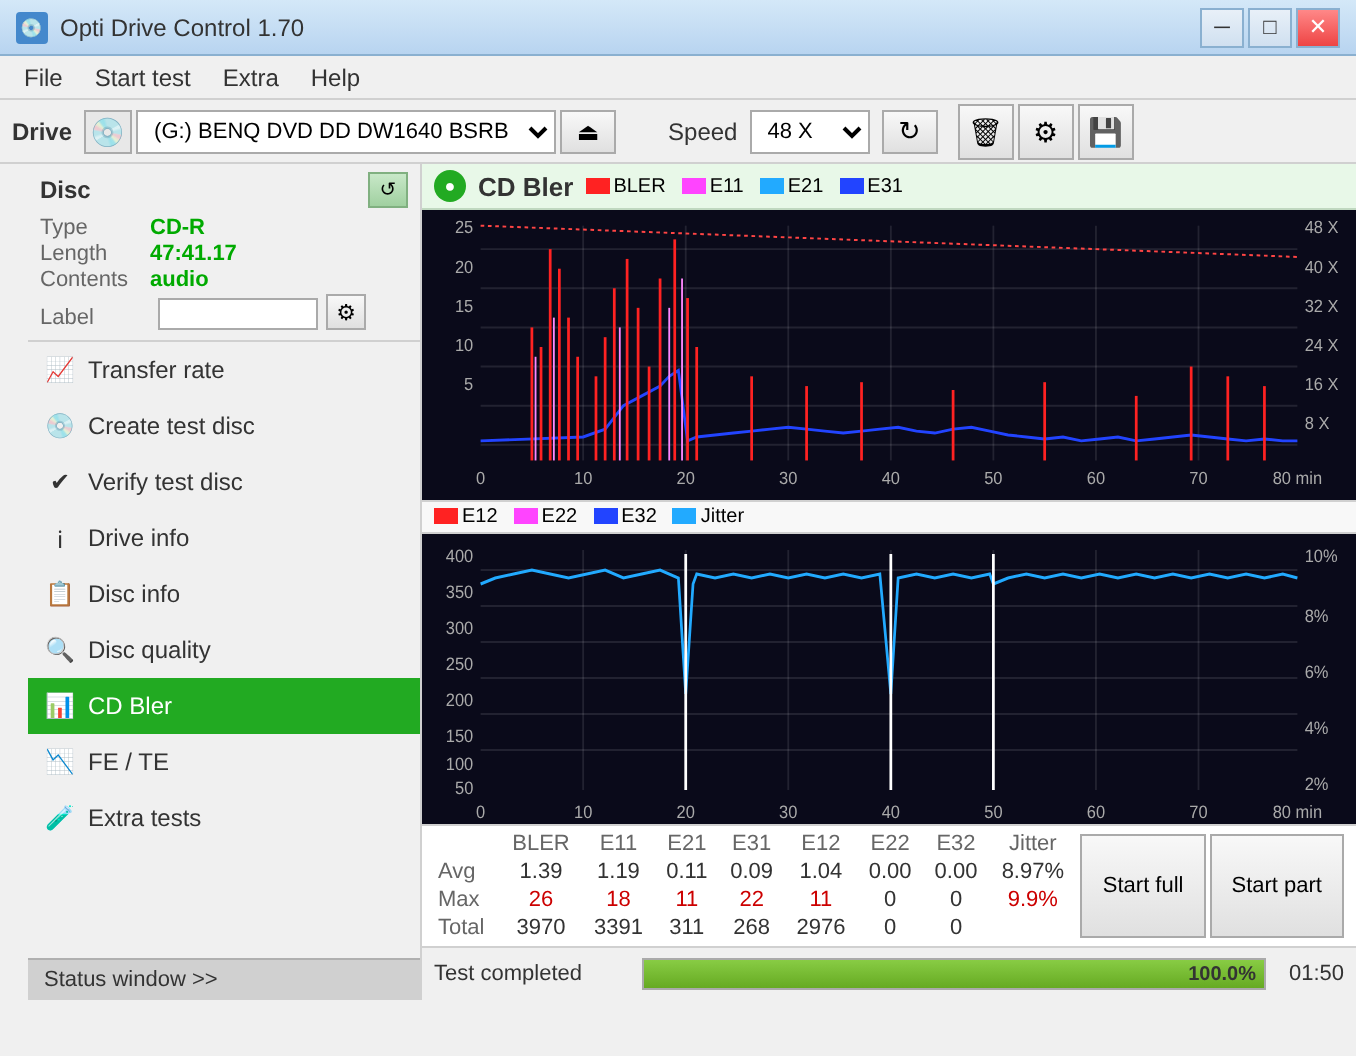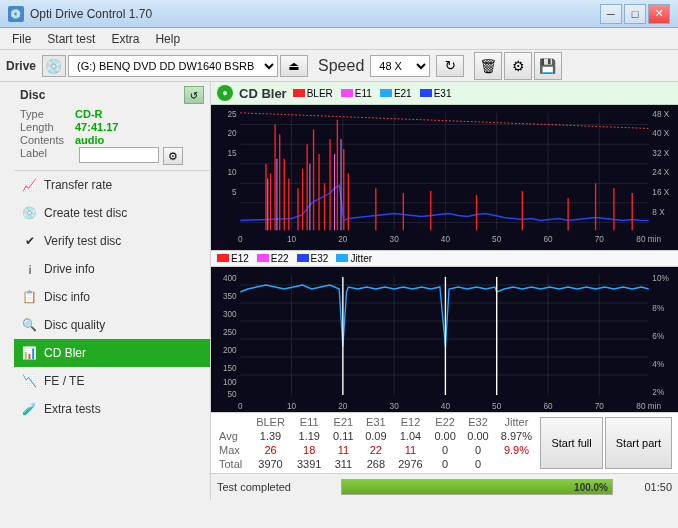--- a/index.html
+++ b/index.html
@@ -40,21 +40,21 @@
       align-items: center;
       padding: 0 6px;
       gap: 6px;
       border-bottom: 1px solid #d0d0d0;
     }
     .drive-label { font-size: 12px; font-weight: bold; color: #333; }
     .drive-select-wrap { display: flex; align-items: center; gap: 2px; }
     .drive-icon { width: 24px; height: 22px; background: #e8e8e8; border: 1px solid #aaa; display: flex; align-items: center; justify-content: center; font-size: 14px; }
     .drive-select { width: 210px; height: 22px; border: 1px solid #aaa; background: white; font-size: 11px; padding: 0 4px; }
     .eject-btn { width: 28px; height: 22px; background: linear-gradient(to bottom, #f8f8f8, #e0e0e0); border: 1px solid #aaa; cursor: pointer; display: flex; align-items: center; justify-content: center; font-size: 12px; }
-    .speed-label { font-size: 16px; color: #333; margin-left: 4px; }
+    .speed-label { font-size: 12px; color: #333; margin-left: 20px; }
     .speed-select { width: 60px; height: 22px; border: 1px solid #aaa; background: white; font-size: 11px; padding: 0 4px; }
     .refresh-btn { width: 28px; height: 22px; background: linear-gradient(to bottom, #f8f8f8, #e0e0e0); border: 1px solid #aaa; cursor: pointer; display: flex; align-items: center; justify-content: center; }
     .action-btns { display: flex; gap: 2px; margin-left: 4px; }
     .action-btn { width: 28px; height: 28px; background: linear-gradient(to bottom, #f8f8f8, #e0e0e0); border: 1px solid #aaa; cursor: pointer; display: flex; align-items: center; justify-content: center; font-size: 14px; }
     
     
     .main { display: flex; flex: 1; height: calc(528px - 82px - 28px); }
     
     
     .sidebar {
@@ -69,21 +69,21 @@
     .disc-section {
       padding: 4px 6px;
       border-bottom: 1px solid #d0d0d0;
     }
     .disc-header { display: flex; align-items: center; justify-content: space-between; margin-bottom: 4px; }
     .disc-title { font-size: 12px; font-weight: bold; color: #333; }
     .disc-refresh { width: 20px; height: 18px; background: linear-gradient(to bottom, #c8e8c8, #a0d0a0); border: 1px solid #80b080; cursor: pointer; display: flex; align-items: center; justify-content: center; font-size: 10px; }
     .disc-info-row { display: flex; align-items: center; margin: 1px 0; }
     .disc-info-label { width: 55px; color: #666; font-size: 11px; }
     .disc-info-value { color: #00aa00; font-size: 11px; font-weight: bold; }
-    .label-row { display: flex; align-items: flex-start; gap: 4px; }
+    .label-row { display: flex; align-items: flex-end; gap: 4px; }
     .label-input { width: 80px; height: 16px; border: 1px solid #aaa; background: white; font-size: 10px; }
     .label-settings { width: 20px; height: 18px; background: linear-gradient(to bottom, #f8f8f8, #e0e0e0); border: 1px solid #aaa; cursor: pointer; display: flex; align-items: center; justify-content: center; font-size: 11px; }
     
     
     .nav-item {
       display: flex;
       align-items: center;
       padding: 5px 8px;
       cursor: pointer;
       color: #333;
@@ -145,21 +145,21 @@
     }
     
     
     .progress-area {
       height: 28px;
       background: #f0f0f0;
       border-top: 1px solid #d0d0d0;
       display: flex;
       align-items: center;
       padding: 0 6px;
-      gap: 24px;
+      gap: 4px;
     }
     .status-text { font-size: 11px; color: #333; min-width: 100px; }
     .progress-bar-wrap { flex: 1; height: 16px; background: #d0d0d0; border: 1px solid #aaa; position: relative; }
     .progress-bar-fill { height: 100%; background: linear-gradient(to bottom, #88cc44, #66aa22); position: absolute; left: 0; top: 0; }
     .progress-text { position: absolute; right: 4px; top: 1px; height: 100%; display: flex; align-items: center; font-size: 10px; color: #333; font-weight: bold; }
     .time-text { font-size: 11px; color: #333; min-width: 35px; text-align: right; }
 
     svg { overflow: visible; }
   </style>
 </head>
@@ -265,20 +265,21 @@
       <div class="nav-item">
         <span class="nav-icon">📉</span>
         <span>FE / TE</span>
       </div>
       <div class="nav-item">
         <span class="nav-icon">🧪</span>
         <span>Extra tests</span>
       </div>
     </div>
 
+    <div class="status-window-btn">Status window &gt;&gt;</div>
   </div>
 
   <div class="content">
     <div style="display:flex; align-items:center; gap:6px; padding:3px 6px; background:#e8f8e8; border-bottom:1px solid #c0d8c0;">
       <div class="chart-icon">●</div>
       <span class="chart-title">CD Bler</span>
       <div class="legend">
         <div class="legend-item">
             <div class="legend-color" style="background:#ff2222;"></div>
             <span>BLER</span>

